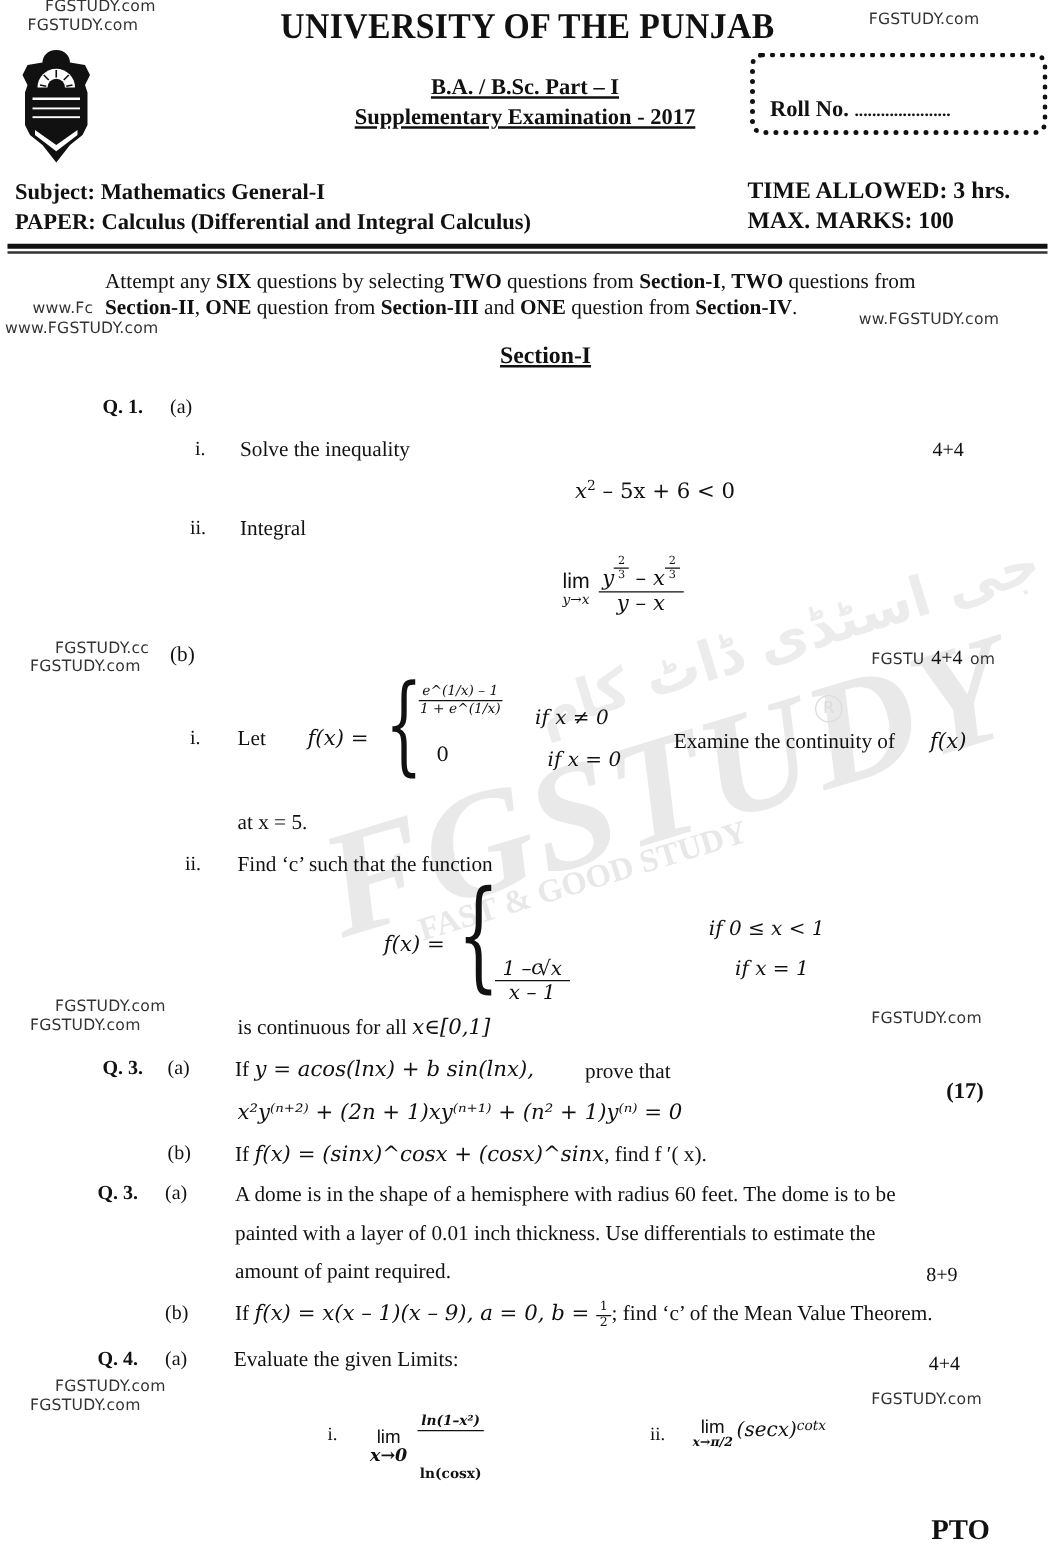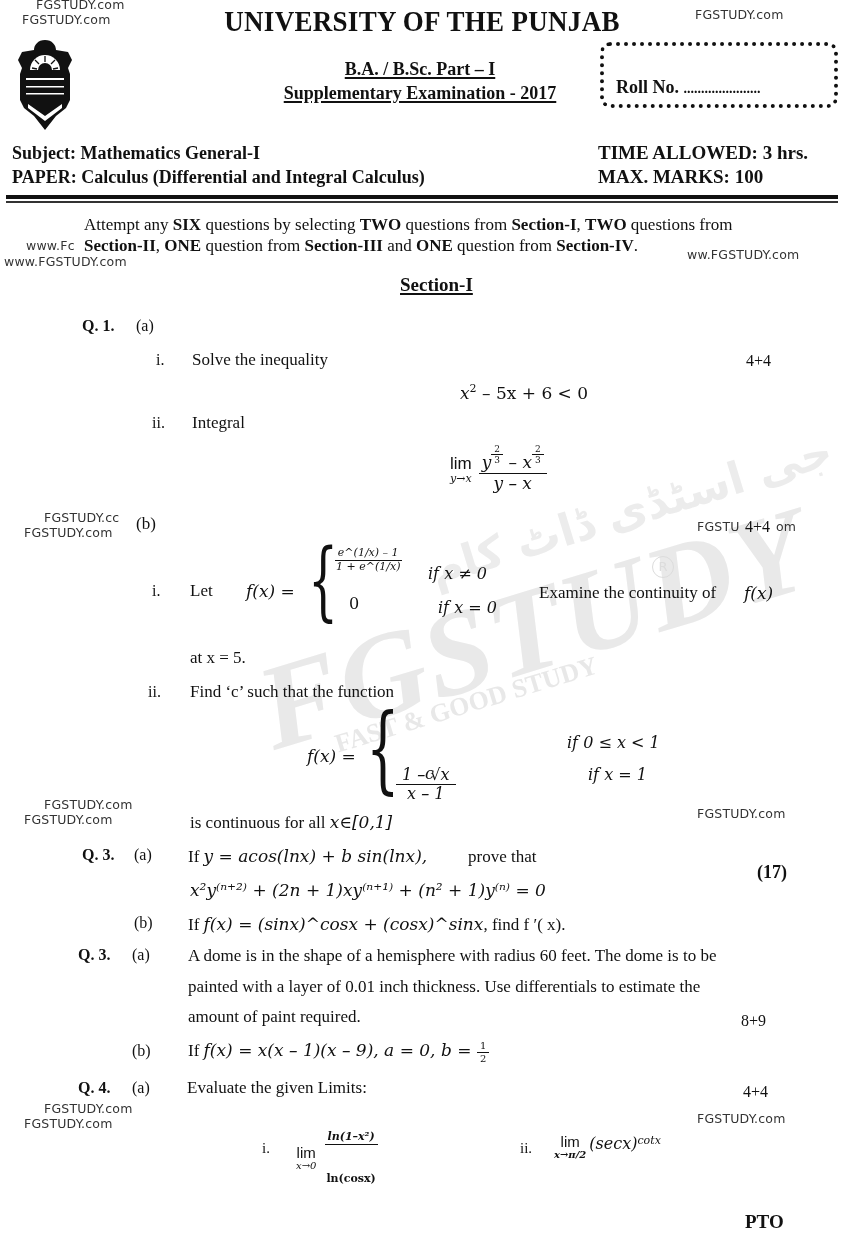--- a/index.html
+++ b/index.html
@@ -249,41 +249,41 @@
 <div class="abs content txt" style="left:188px;top:946px;">A dome is in the shape of a hemisphere with radius 60 feet. The dome is to be</div>
 <div class="abs content txt" style="left:188px;top:977px;">painted with a layer of 0.01 inch thickness. Use differentials to estimate the</div>
 <div class="abs content txt" style="left:188px;top:1007px;">amount of paint required.</div>
 <div class="abs content marks" style="left:741px;top:1012px;">8+9</div>
 
 <div class="abs content" style="left:132px;top:1042px;font-size:16px;">(b)</div>
 <div class="abs content txt" style="left:188px;top:1040px;">
   <span>If </span><span class="math">f(x) = x(x – 1)(x – 9), a = 0, b = </span><span class="frac mathr" style="font-size:10px;">
       <span class="num">1</span>
       <span class="den">2</span>
-    </span>
+    </span><span>; find ‘c’ of the Mean Value Theorem.</span>
 </div>
 
 <div class="abs content bold" style="left:78px;top:1079px;font-size:16px;">Q. 4.</div>
 <div class="abs content" style="left:132px;top:1079px;font-size:16px;">(a)</div>
 <div class="abs content txt" style="left:187px;top:1078px;">Evaluate the given Limits:</div>
 <div class="abs content marks" style="left:743px;top:1083px;">4+4</div>
 
 <div class="abs content" style="left:262px;top:1140px;font-size:15px;">i.</div>
 <div class="abs content" style="left:296px;top:1131px;white-space:nowrap;">
   <span class="lim">
     <span class="l1" style="font-size:15px;">lim</span>
-    <span class="l2" style="font-size:10px;font-weight:normal;">x→0</span>
+    <span class="l2" style="font-size:14px;font-weight:bold;">x→0</span>
   </span>
   <span class="frac" style="font-size:11px;font-weight:bold;gap:28px;">
     <span class="num math">ln(1–x²)</span>
     <span class="den mathr">ln(cosx)</span>
   </span>
 </div>
 
 <div class="abs content" style="left:520px;top:1140px;font-size:15px;">ii.</div>
 <div class="abs content" style="left:554px;top:1134px;white-space:nowrap;">
   <span class="lim" style="vertical-align:top;">
     <span class="l1" style="font-size:15px;">lim</span>
     <span class="l2" style="font-size:10px;font-weight:bold;">x→π/2</span>
   </span><span class="math" style="font-size:16px;vertical-align:top;">(secx)</span><sup class="math" style="font-size:11px;vertical-align:top;">cotx</sup>
 </div>
 
-<div class="abs content bold" style="left:745px;top:1211px;font-size:19px;">PTO</div>
+<div class="abs content bold" style="left:745px;top:1211px;font-size:23px;">PTO</div>
 
 </body></html>

